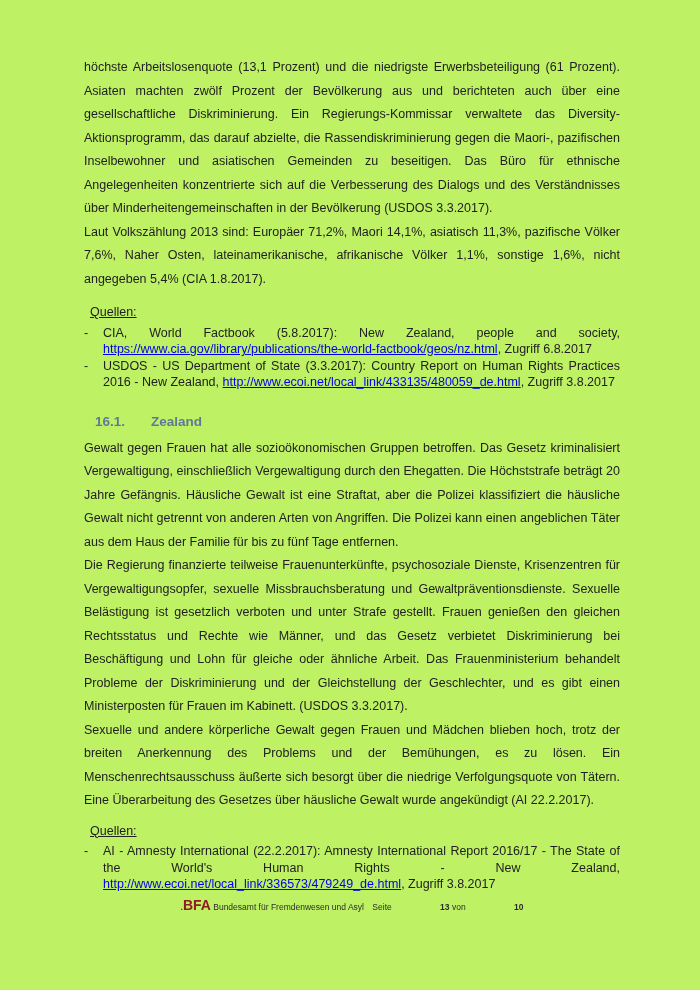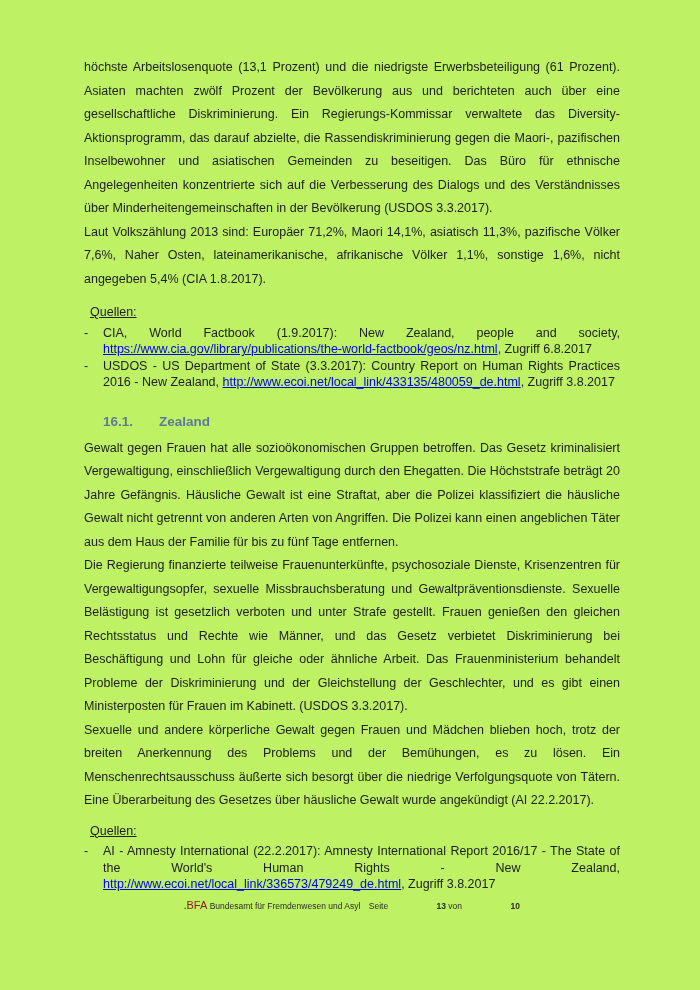--- a/index.html
+++ b/index.html
@@ -53,21 +53,21 @@
     text-align: justify;
   }
   a.doc-link {
     color: #0000ee;
     text-decoration: underline;
     word-break: normal;
   }
   .heading {
     margin-top: 22px;
     margin-bottom: 6px;
-    margin-left: 19px;
+    margin-left: 11px;
     display: flex;
     font-size: 13.5px;
     line-height: 18px;
     font-weight: bold;
     color: #60799a;
   }
   .hnum {
     width: 56px;
     flex: 0 0 56px;
   }
@@ -78,22 +78,22 @@
     line-height: 12px;
     color: #2b2b2b;
     white-space: nowrap;
   }
   .footer .logo-dot {
     color: #3a3a3a;
     font-weight: bold;
   }
   .footer .logo {
     color: #8e1d20;
-    font-weight: normal;
-    font-size: 11px;
+    font-weight: bold;
+    font-size: 14px;
   }
   .footer .pgnum {
     font-weight: bold;
     margin-left: 46px;
   }
   .footer .pg-group {
     margin-left: 6px;
   }
 </style>
 </head>
@@ -102,21 +102,21 @@
 <div class="page">
 
   <p class="body">höchste Arbeitslosenquote (13,1 Prozent) und die niedrigste Erwerbsbeteiligung (61 Prozent). Asiaten machten zwölf Prozent der Bevölkerung aus und berichteten auch über eine gesellschaftliche Diskriminierung. Ein Regierungs-Kommissar verwaltete das Diversity-Aktionsprogramm, das darauf abzielte, die Rassendiskriminierung gegen die Maori-, pazifischen Inselbewohner und asiatischen Gemeinden zu beseitigen. Das Büro für ethnische Angelegenheiten konzentrierte sich auf die Verbesserung des Dialogs und des Verständnisses über Minderheitengemeinschaften in der Bevölkerung (USDOS 3.3.2017).</p>
   <p class="body">Laut Volkszählung 2013 sind: Europäer 71,2%, Maori 14,1%, asiatisch 11,3%, pazifische Völker 7,6%, Naher Osten, lateinamerikanische, afrikanische Völker 1,1%, sonstige 1,6%, nicht angegeben 5,4% (CIA 1.8.2017).</p>
 
   <div class="quellen">Quellen:</div>
 
   <div class="src-list">
     <div class="src-item">
       <span class="src-dash">-</span>
-      <span class="src-text"><span>CIA, World Factbook (1.9.2017): New Zealand, people and society, </span><a href="#" class="doc-link">https://www.cia.gov/library/publications/the-world-factbook/geos/nz.html</a><span>, Zugriff 6.8.2017</span></span>
+      <span class="src-text"><span>CIA, World Factbook (5.8.2017): New Zealand, people and society, </span><a href="#" class="doc-link">https://www.cia.gov/library/publications/the-world-factbook/geos/nz.html</a><span>, Zugriff 6.8.2017</span></span>
     </div>
     <div class="src-item">
       <span class="src-dash">-</span>
       <span class="src-text"><span>USDOS - US Department of State (3.3.2017): Country Report on Human Rights Practices 2016 - New Zealand, </span><a href="#" class="doc-link">http://www.ecoi.net/local_link/433135/480059_de.html</a><span>, Zugriff 3.8.2017</span></span>
     </div>
   </div>
 
   <div class="heading">
     <span class="hnum">16.1.</span>
     <span class="htitle">Zealand</span>

